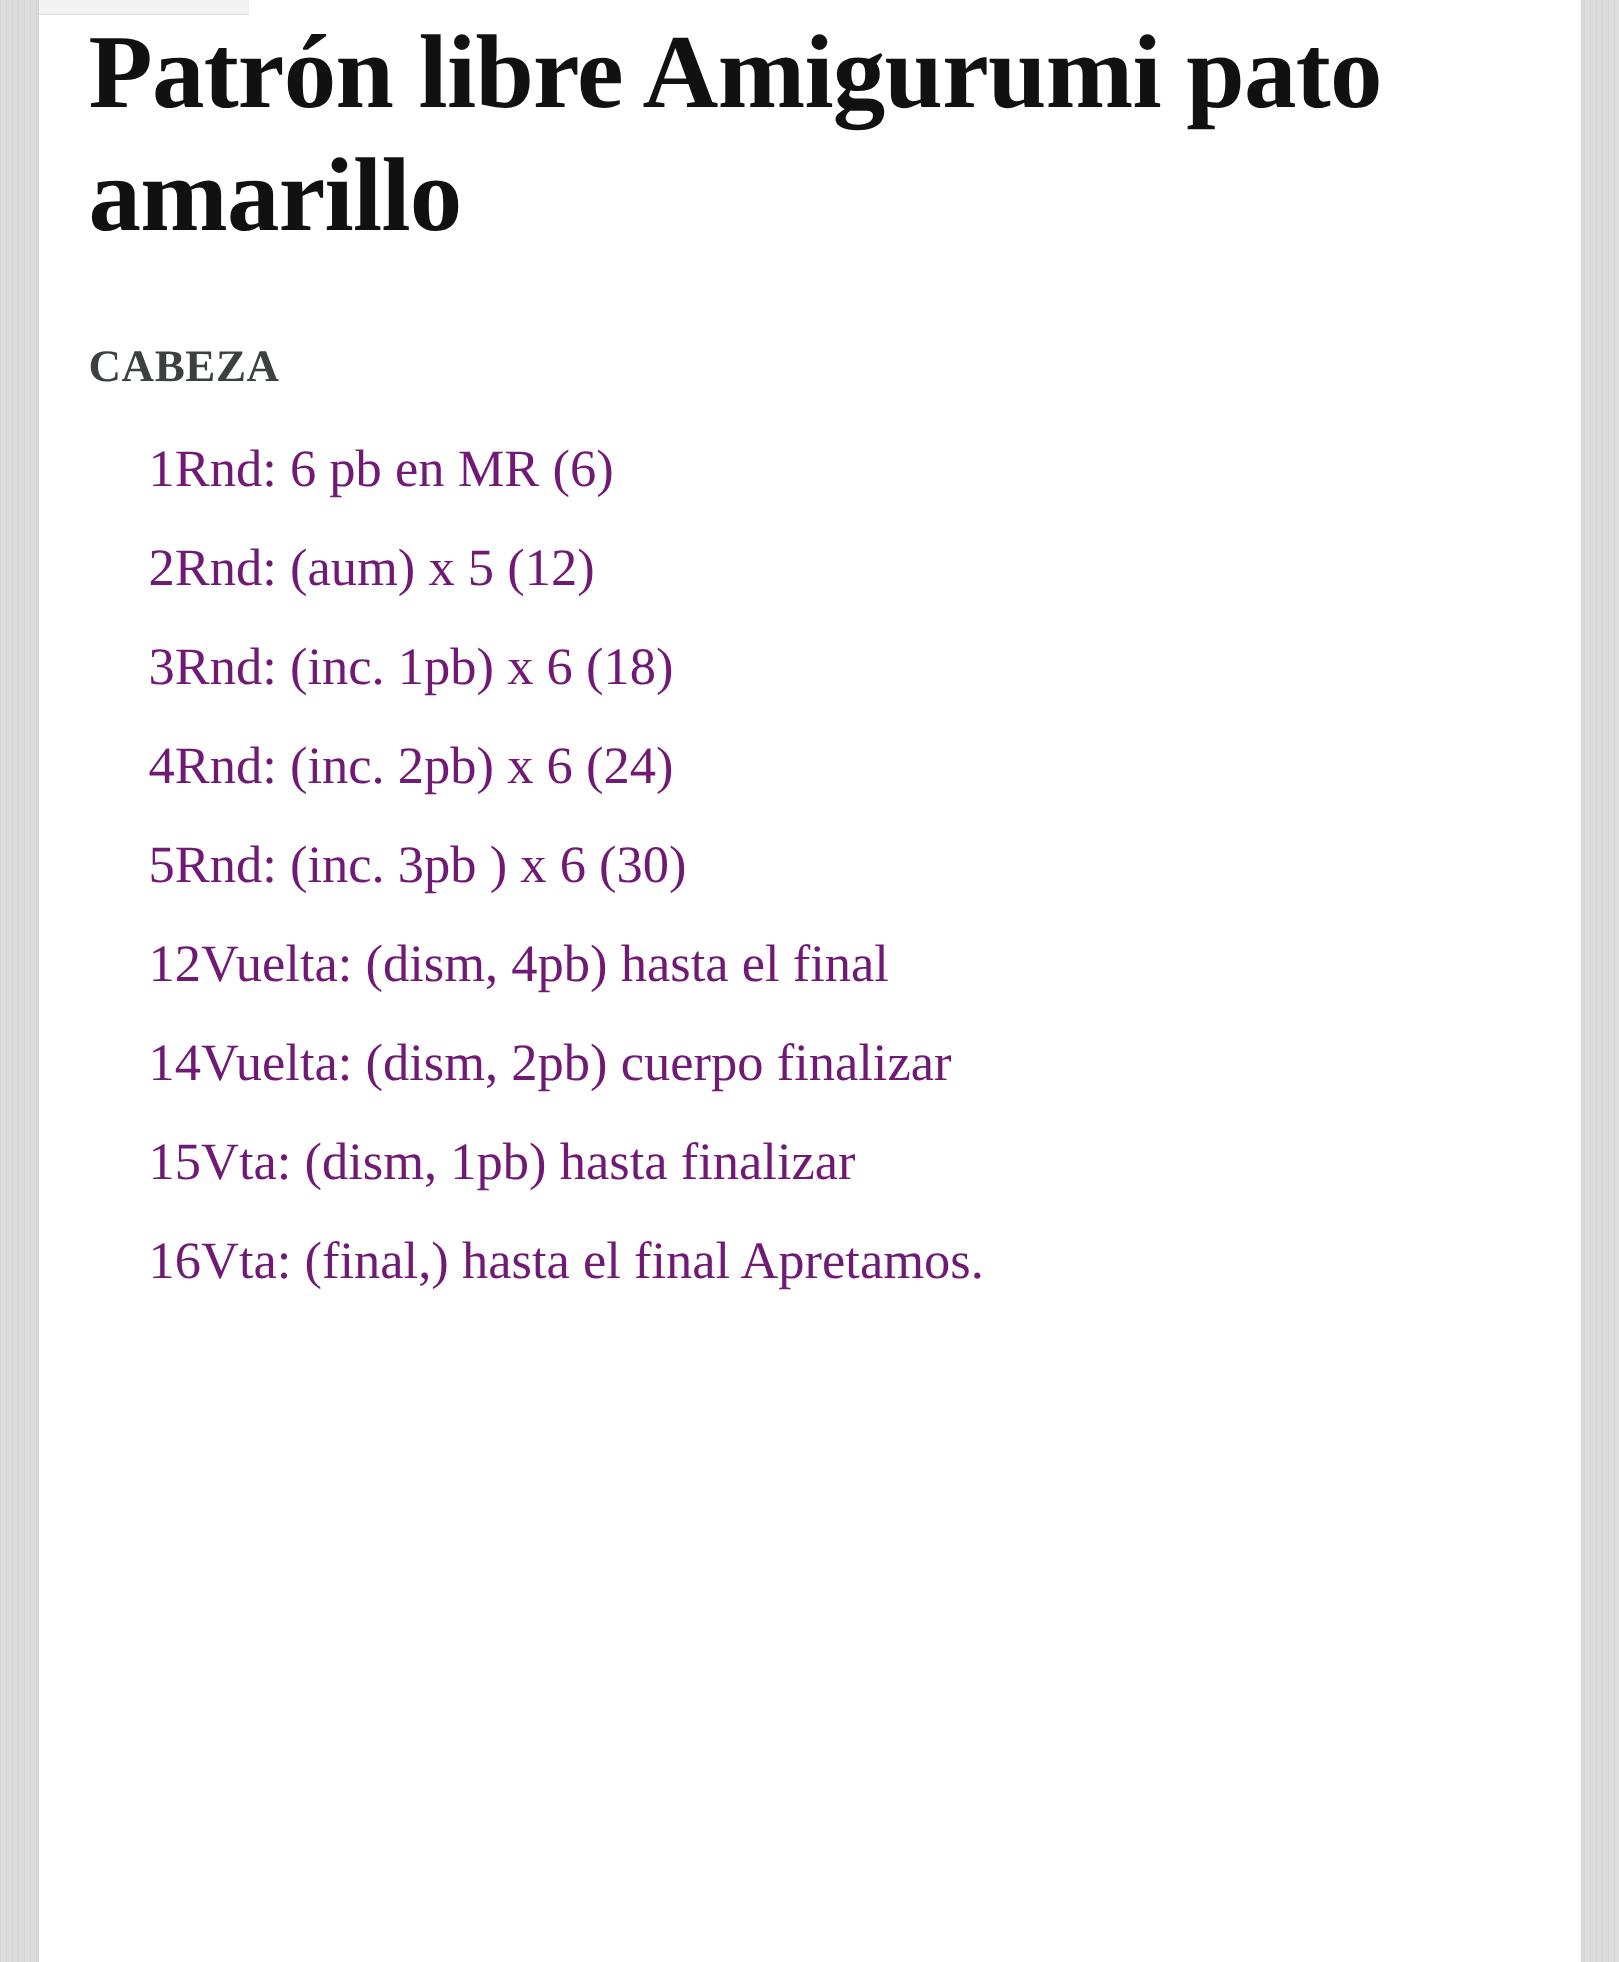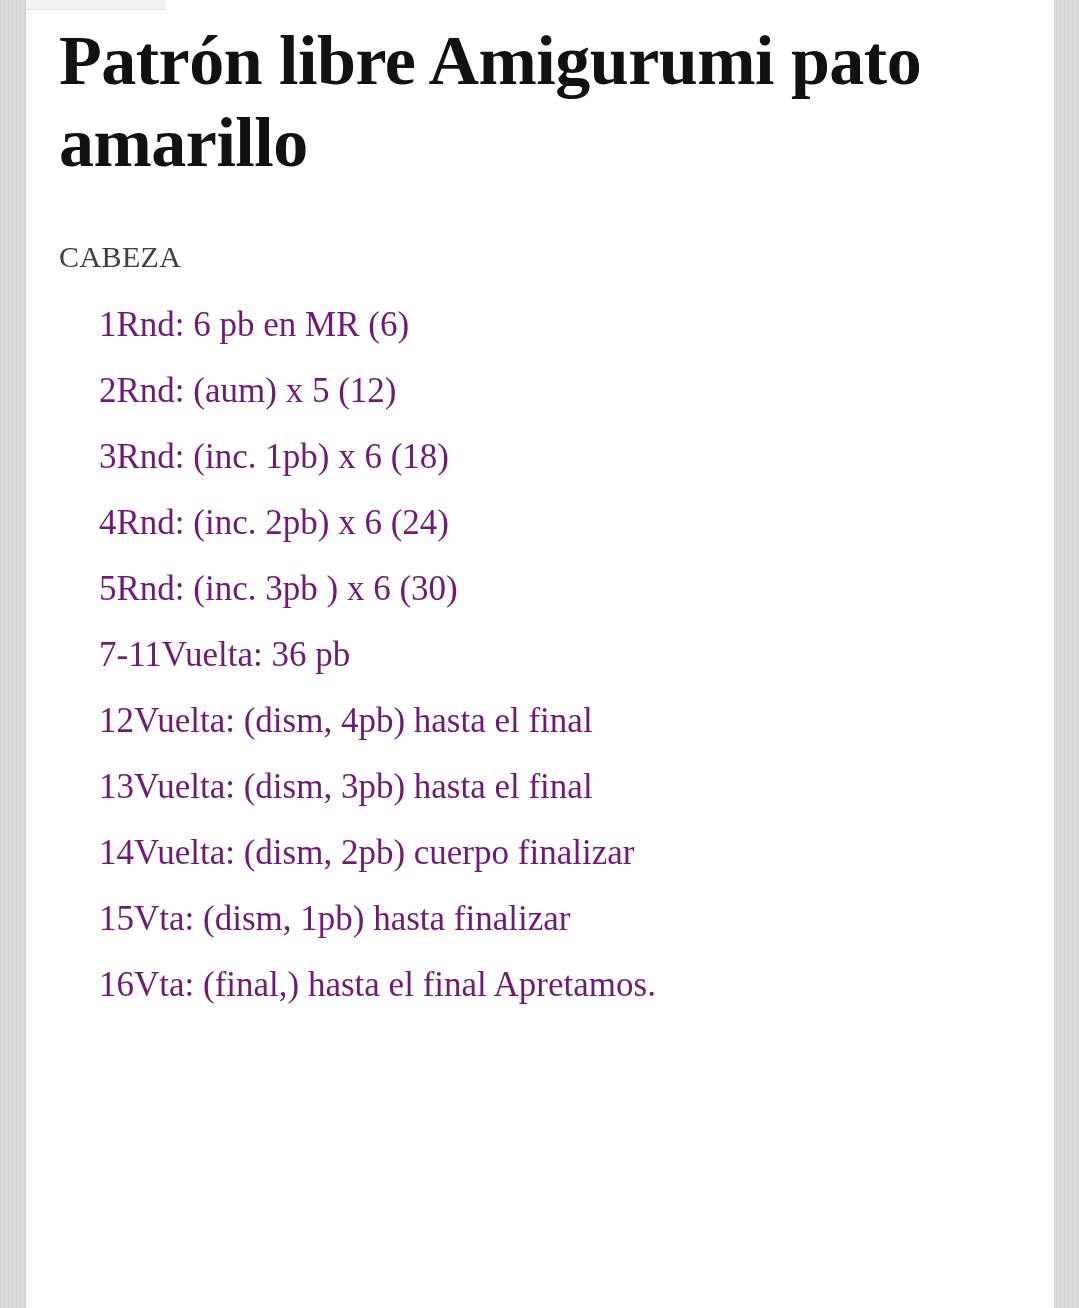--- a/index.html
+++ b/index.html
@@ -57,33 +57,33 @@
 
   .content {
     position: absolute;
     left: 33px;
     top: 0;
     width: 960px;
   }
 
   h1.title {
     margin: 0;
-    padding: 20px 0 0 0;
+    padding: 8px 0 0 0;
     font-family: "Liberation Serif", serif;
     font-weight: 700;
     font-size: 70px;
     line-height: 1.17;
     letter-spacing: -0.5px;
     color: #111111;
   }
 
   .section-label {
     margin: 56px 0 0 0;
     font-family: "Liberation Serif", serif;
-    font-weight: 400;
+    font-weight: 700;
     font-size: 30px;
     letter-spacing: 0.4px;
     color: #3c4043;
   }
 
   .lines {
     margin-top: 18px;
   }
 
   .line {
@@ -118,23 +118,21 @@
     <h1 class="title">Patrón libre Amigurumi pato amarillo</h1>
 
     <div class="section-label">CABEZA</div>
 
     <div class="lines">
       <div class="line">1Rnd: 6 pb en MR (6)</div>
       <div class="line">2Rnd: (aum) x 5 (12)</div>
       <div class="line">3Rnd: (inc. 1pb) x 6 (18)</div>
       <div class="line">4Rnd: (inc. 2pb) x 6 (24)</div>
       <div class="line">5Rnd: (inc. 3pb ) x 6 (30)</div>
-      <div class="line">7-11Vuelta: 36 pb</div>
       <div class="line">12Vuelta: (dism, 4pb) hasta el final</div>
-      <div class="line">13Vuelta: (dism, 3pb) hasta el final</div>
       <div class="line">14Vuelta: (dism, 2pb) cuerpo finalizar</div>
       <div class="line">15Vta: (dism, 1pb) hasta finalizar</div>
       <div class="line">16Vta: (final,) hasta el final Apretamos.</div>
     </div>
 
     <div class="spacer"></div>
 
 
   </div>
 </div>

